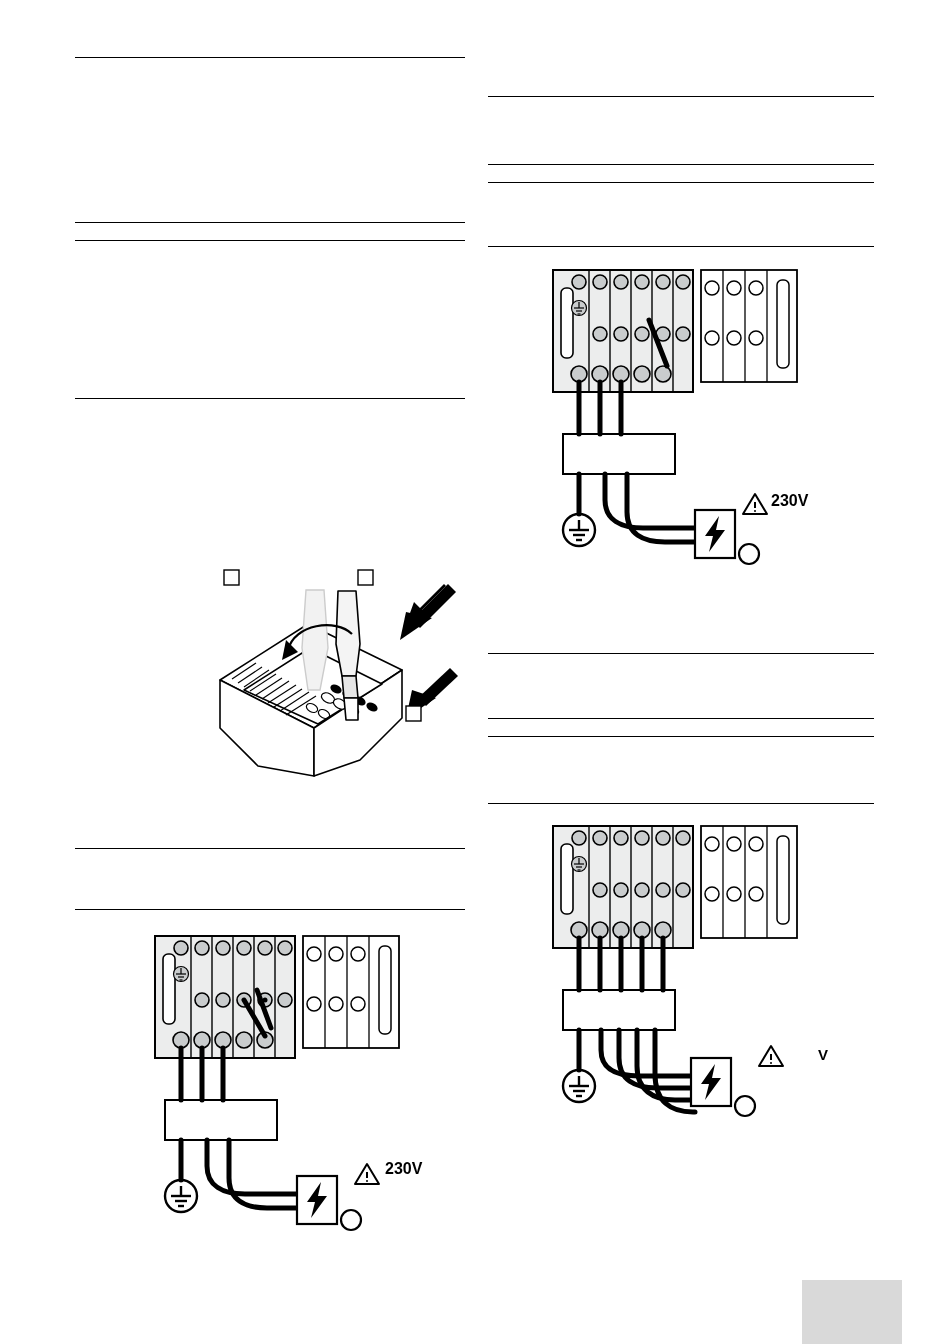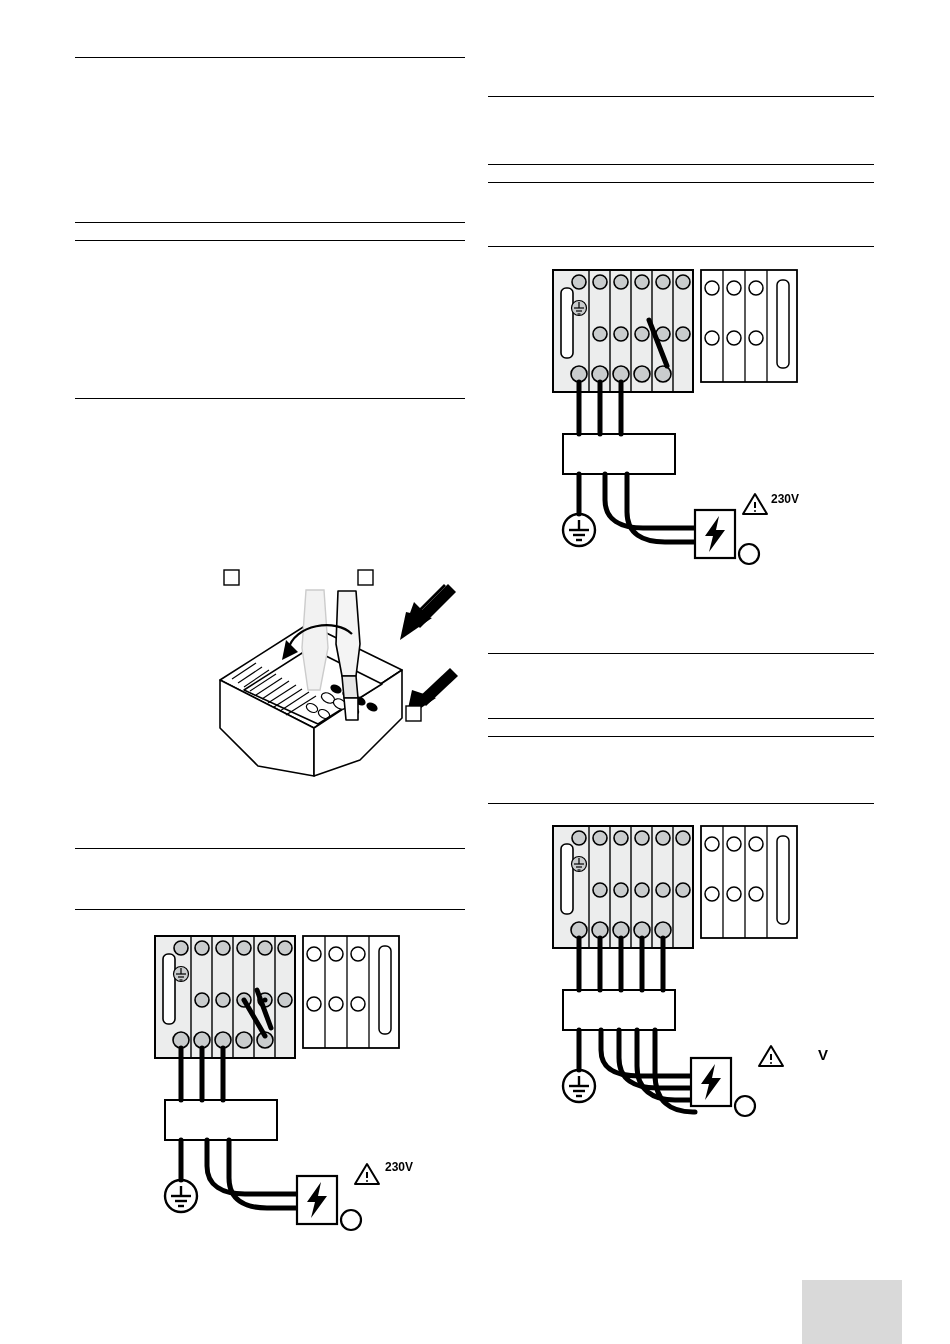--- a/index.html
+++ b/index.html
@@ -50,21 +50,21 @@
     right: 48px;
     bottom: 0px;
     width: 100px;
     height: 64px;
     background: #d9d9d9;
   }
   svg { display: block; }
   .label230 {
     position: absolute;
     font-weight: bold;
-    font-size: 12px;
+    font-size: 16px;
     letter-spacing: 0px;
   }
   .labelV {
     position: absolute;
     font-weight: bold;
     font-size: 15px;
   }
 </style>
 </head>
 <body>

